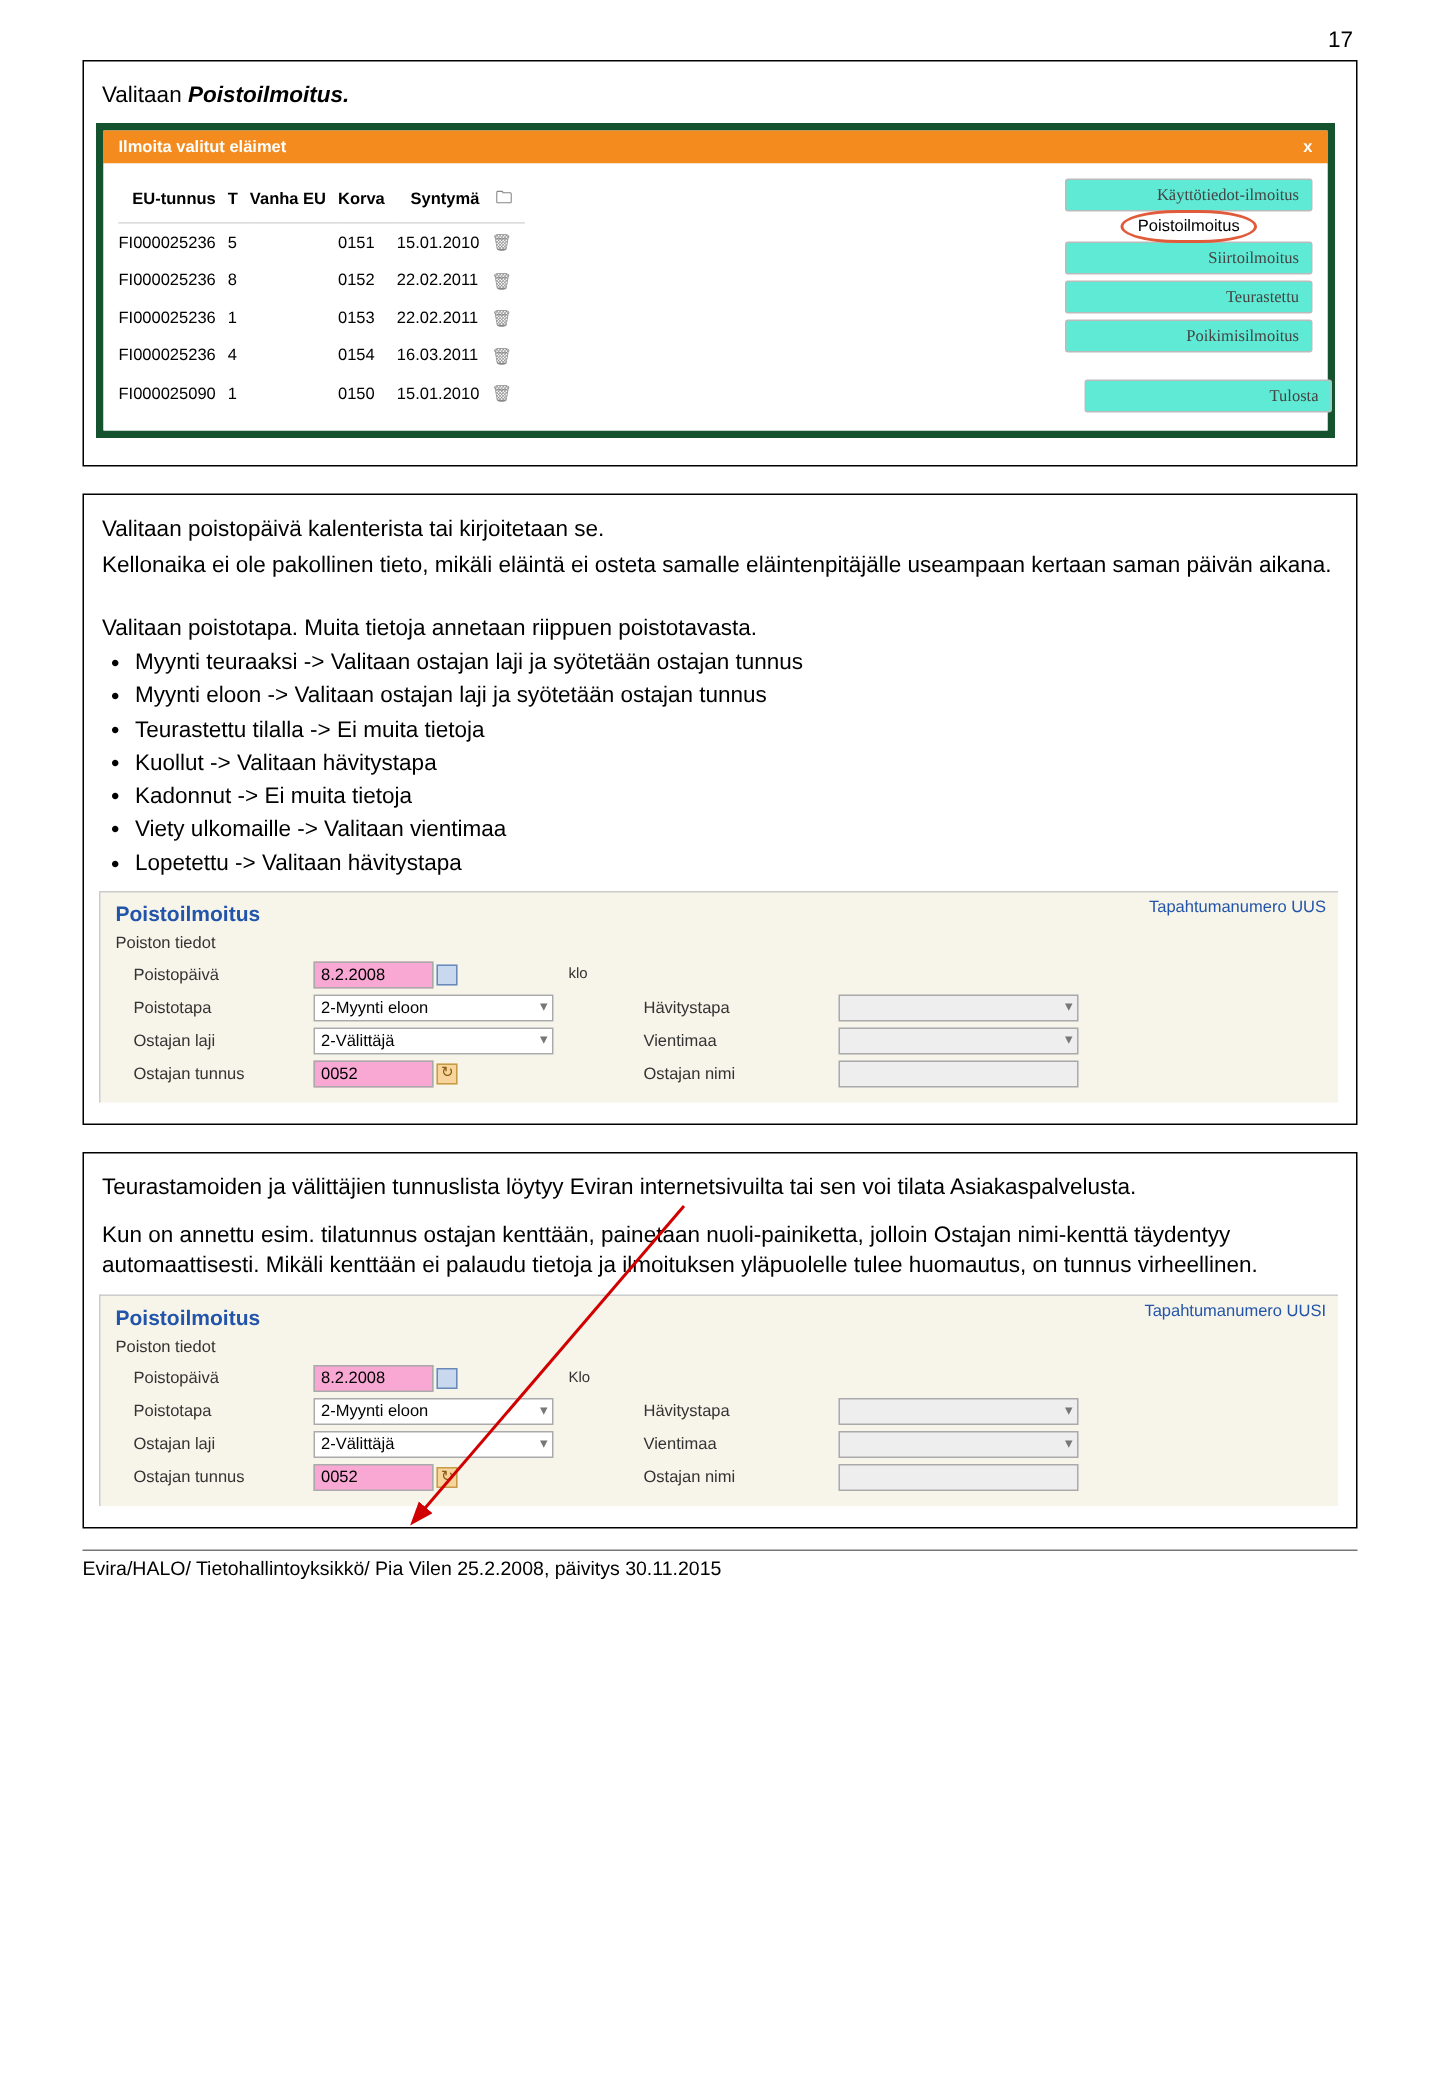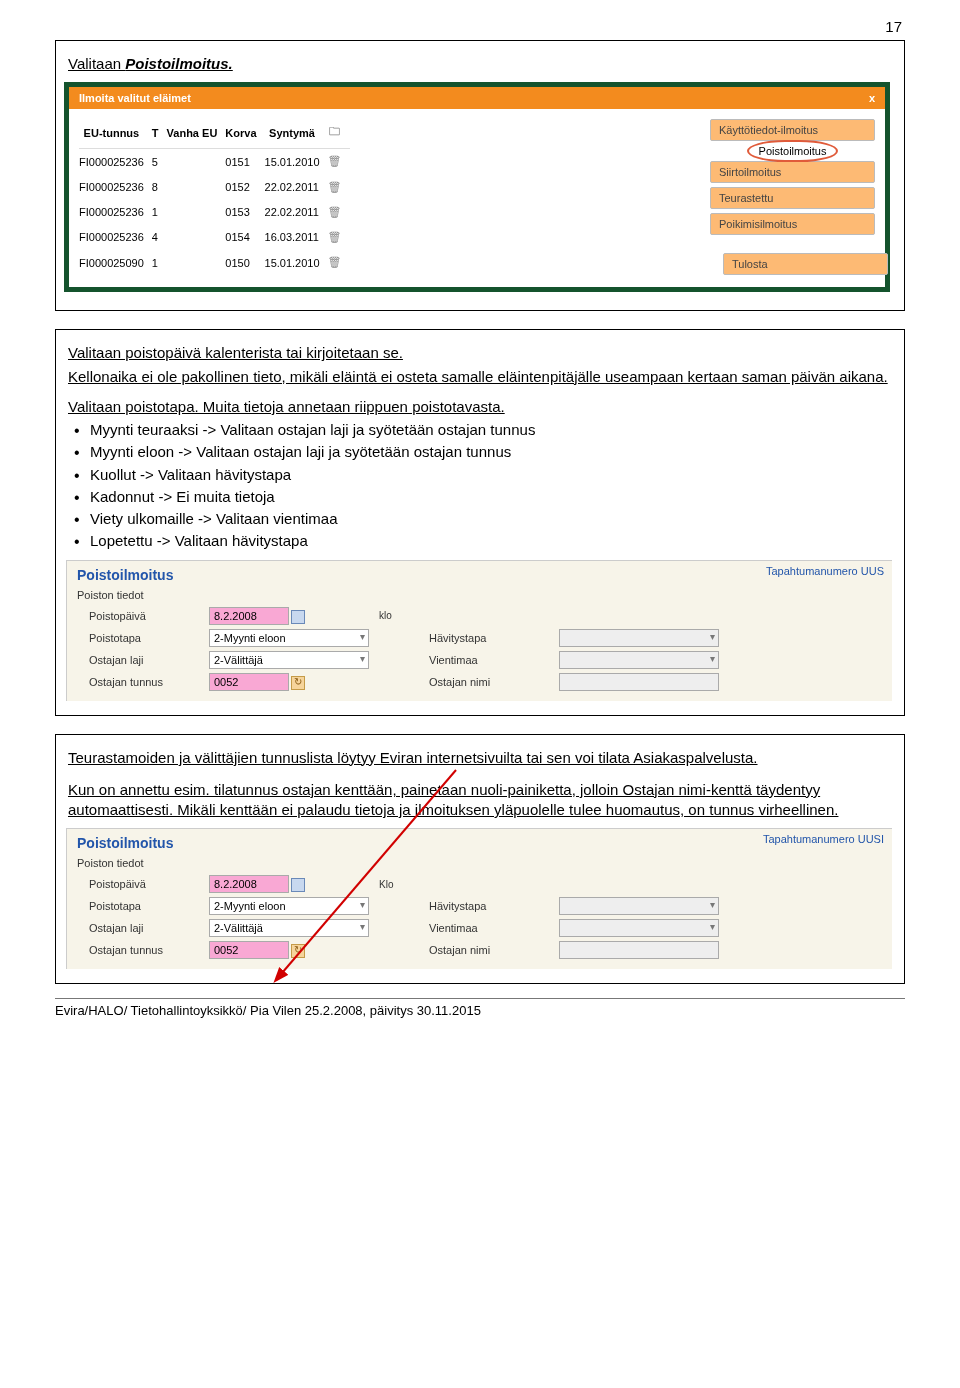--- a/index.html
+++ b/index.html
@@ -17,21 +17,21 @@
     position: absolute;
     top: 18px;
     right: 58px;
     font-size: 15px;
   }
   .text-box {
     border: 1px solid #000;
     padding: 10px 12px 12px 12px;
     margin-bottom: 18px;
   }
-  .line { margin: 3px 0; line-height: 1.35; text-decoration: underline; }
+  .line { margin: 3px 0; line-height: 1.35; }
   .italic-bold { font-style: italic; font-weight: bold; }
 
   
   .shot1 {
     border: 5px solid #14532d;
     margin: 8px 2px 6px -4px;
     font-size: 11px;
   }
   .shot1-header {
     background: #f38b1e;
@@ -43,43 +43,44 @@
   }
   .shot1-header .close { cursor: pointer; }
   .shot1-body {
     display: flex;
     padding: 10px 10px 12px 10px;
     gap: 30px;
     background: #fff;
   }
   .shot1-table { border-collapse: collapse; }
   .shot1-table th {
-    text-align: center;
+    text-align: right;
     font-weight: bold;
     padding: 4px 8px 6px 0;
     border-bottom: 1px solid #ddd;
   }
   .shot1-table td {
     padding: 4px 8px 4px 0;
   }
   .shot1-buttons {
     display: flex;
     flex-direction: column;
     gap: 4px;
     margin-left: auto;
     width: 165px;
   }
   .ui-btn {
     border: 1px solid #bbb;
-    background: #fdba74;
+    background: #5eead4;
     padding: 4px 8px;
     font-size: 11px;
-    text-align: left;
+    text-align: right;
     color: #444;
     border-radius: 2px;
+    font-family: Liberation Serif, serif;
   }
   .circled {
     position: relative;
     border: 2px solid #e05b3a;
     border-radius: 50%/60%;
     padding: 3px 10px;
   }
   .print-row { margin-top: 14px; text-align: right; padding-right: 0; }
   .print-btn { display:inline-block; width:165px;margin-left:13px; }
 
@@ -235,24 +236,25 @@
           <div class="ui-btn print-btn">Tulosta</div>
         </div>
       </div>
     </div>
   </div>
 </div>
 
 <div class="text-box">
   <p class="line">Valitaan poistopäivä kalenterista tai kirjoitetaan se.</p>
   <p class="line">Kellonaika ei ole pakollinen tieto, mikäli eläintä ei osteta samalle eläintenpitäjälle useampaan kertaan saman päivän aikana.</p>
-  <p class="line" style="margin-top:10px;">Valitaan poistotapa. Muita tietoja annetaan riippuen poistotavasta.</p>
+  <p class="line" style="margin-top:22px;">Valitaan poistotapa. Muita tietoja annetaan riippuen poistotavasta.</p>
   <ul class="bullet-list">
     <li>Myynti teuraaksi -&gt; Valitaan ostajan laji ja syötetään ostajan tunnus</li>
     <li>Myynti eloon -&gt; Valitaan ostajan laji ja syötetään ostajan tunnus</li>
+    <li>Teurastettu tilalla -&gt; Ei muita tietoja</li>
     <li>Kuollut -&gt; Valitaan hävitystapa</li>
     <li>Kadonnut -&gt; Ei muita tietoja</li>
     <li>Viety ulkomaille -&gt; Valitaan vientimaa</li>
     <li>Lopetettu -&gt; Valitaan hävitystapa</li>
   </ul>
 
   <div class="form-shot">
     <div class="tapnum">Tapahtumanumero UUS</div>
     <div class="form-title">Poistoilmoitus</div>
     <div class="section-label">Poiston tiedot</div>

